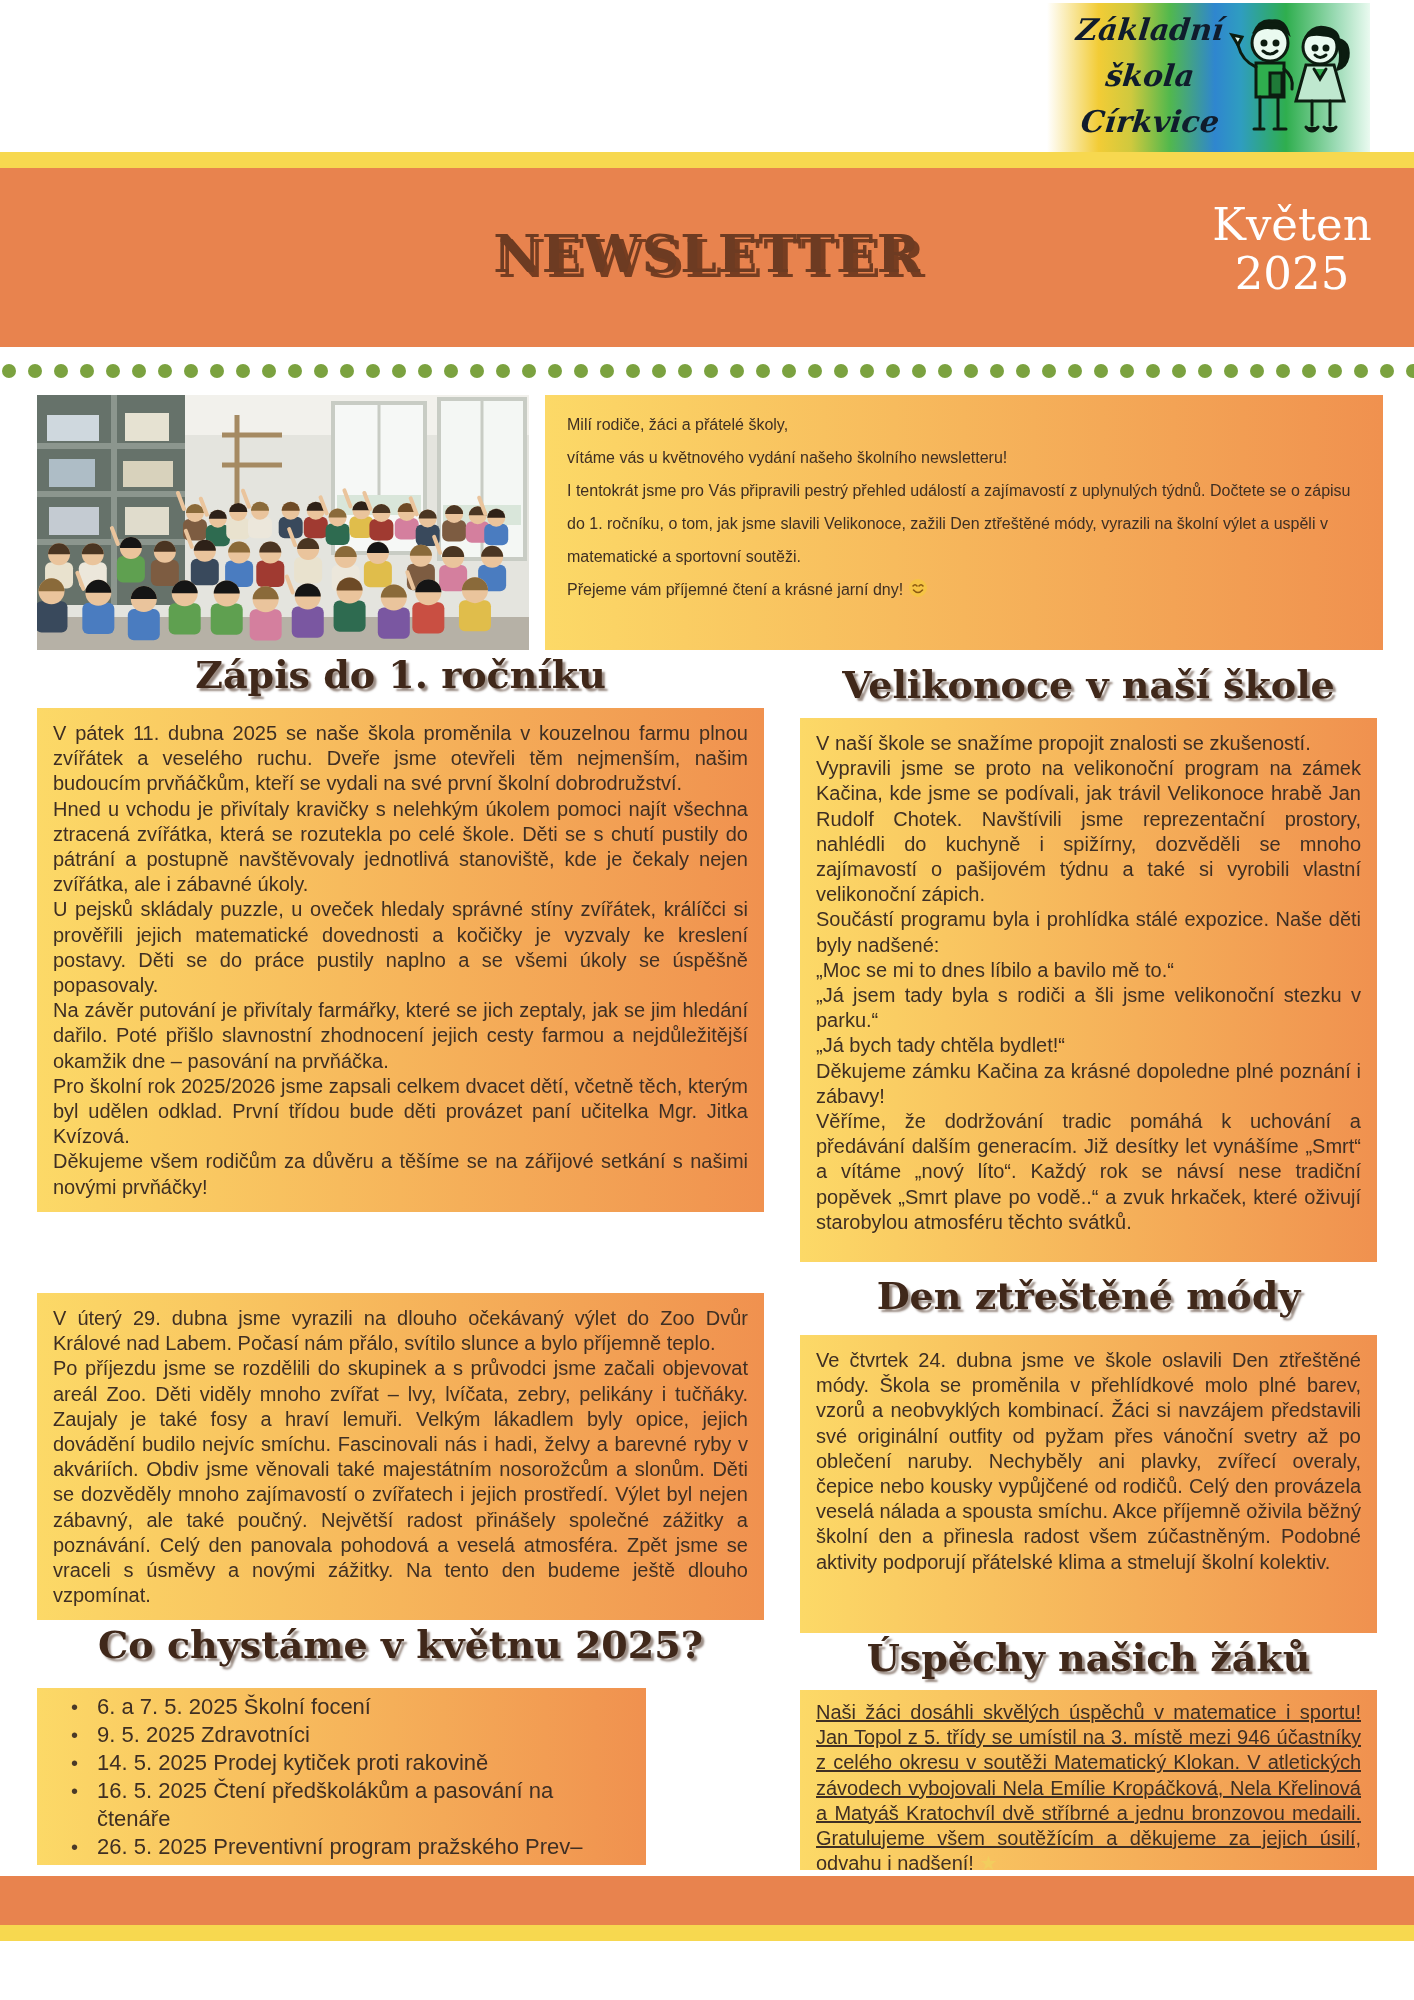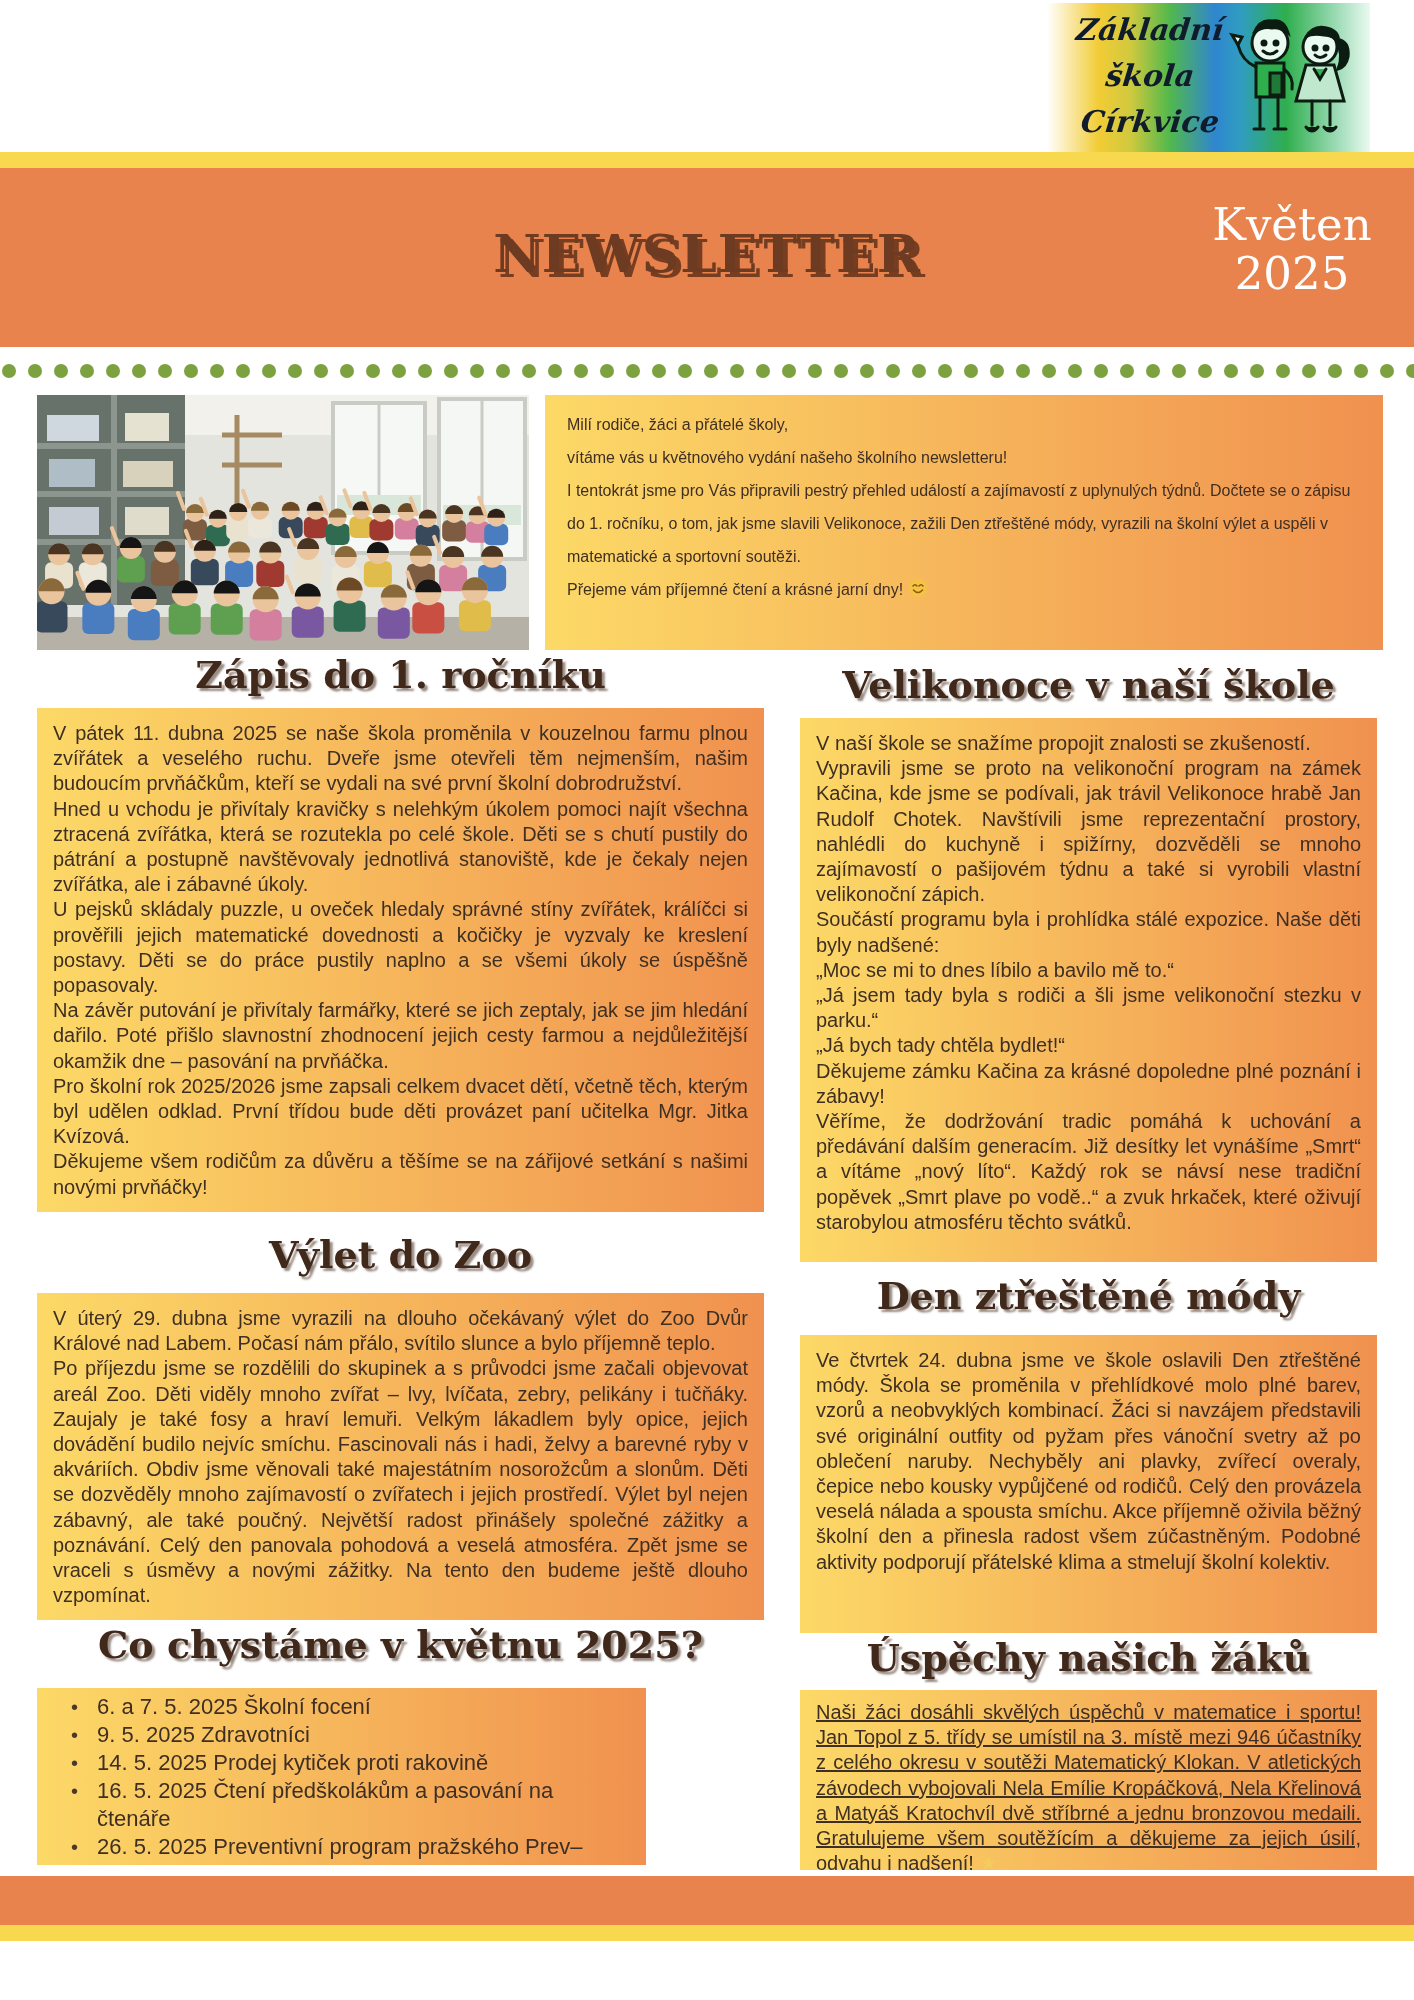--- a/index.html
+++ b/index.html
@@ -347,21 +347,20 @@
   <div class="h2 col-l" style="top:652px">Zápis do 1. ročníku</div>
   <div class="box box-l1">
       <p>V pátek 11. dubna 2025 se naše škola proměnila v kouzelnou farmu plnou zvířátek a veselého ruchu. Dveře jsme otevřeli těm nejmenším, našim budoucím prvňáčkům, kteří se vydali na své první školní dobrodružství.</p>
       <p>Hned u vchodu je přivítaly kravičky s nelehkým úkolem pomoci najít všechna ztracená zvířátka, která se rozutekla po celé škole. Děti se s chutí pustily do pátrání a postupně navštěvovaly jednotlivá stanoviště, kde je čekaly nejen zvířátka, ale i zábavné úkoly.</p>
       <p>U pejsků skládaly puzzle, u oveček hledaly správné stíny zvířátek, králíčci si prověřili jejich matematické dovednosti a kočičky je vyzvaly ke kreslení postavy. Děti se do práce pustily naplno a se všemi úkoly se úspěšně popasovaly.</p>
       <p>Na závěr putování je přivítaly farmářky, které se jich zeptaly, jak se jim hledání dařilo. Poté přišlo slavnostní zhodnocení jejich cesty farmou a nejdůležitější okamžik dne – pasování na prvňáčka.</p>
       <p>Pro školní rok 2025/2026 jsme zapsali celkem dvacet dětí, včetně těch, kterým byl udělen odklad. První třídou bude děti provázet paní učitelka Mgr. Jitka Kvízová.</p>
       <p>Děkujeme všem rodičům za důvěru a těšíme se na zářijové setkání s našimi novými prvňáčky!</p>
     </div>
 
-  <div class="h2 col-l" style="top:1232px">Výlet do Zoo</div>
   <div class="box box-l2">
       <p>V úterý 29. dubna jsme vyrazili na dlouho očekávaný výlet do Zoo Dvůr Králové nad Labem. Počasí nám přálo, svítilo slunce a bylo příjemně teplo.</p>
       <p>Po příjezdu jsme se rozdělili do skupinek a s průvodci jsme začali objevovat areál Zoo. Děti viděly mnoho zvířat – lvy, lvíčata, zebry, pelikány i tučňáky. Zaujaly je také fosy a hraví lemuři. Velkým lákadlem byly opice, jejich dovádění budilo nejvíc smíchu. Fascinovali nás i hadi, želvy a barevné ryby v akváriích. Obdiv jsme věnovali také majestátním nosorožcům a slonům. Děti se dozvěděly mnoho zajímavostí o zvířatech i jejich prostředí. Výlet byl nejen zábavný, ale také poučný. Největší radost přinášely společné zážitky a poznávání. Celý den panovala pohodová a veselá atmosféra. Zpět jsme se vraceli s úsměvy a novými zážitky. Na tento den budeme ještě dlouho vzpomínat.</p>
     </div>
 
   <div class="h2 col-l" style="top:1622px">Co chystáme v květnu 2025?</div>
   <div class="box box-l3">
     <ul>
         <li>6. a 7. 5. 2025 Školní focení</li>
         <li>9. 5. 2025 Zdravotníci</li>

